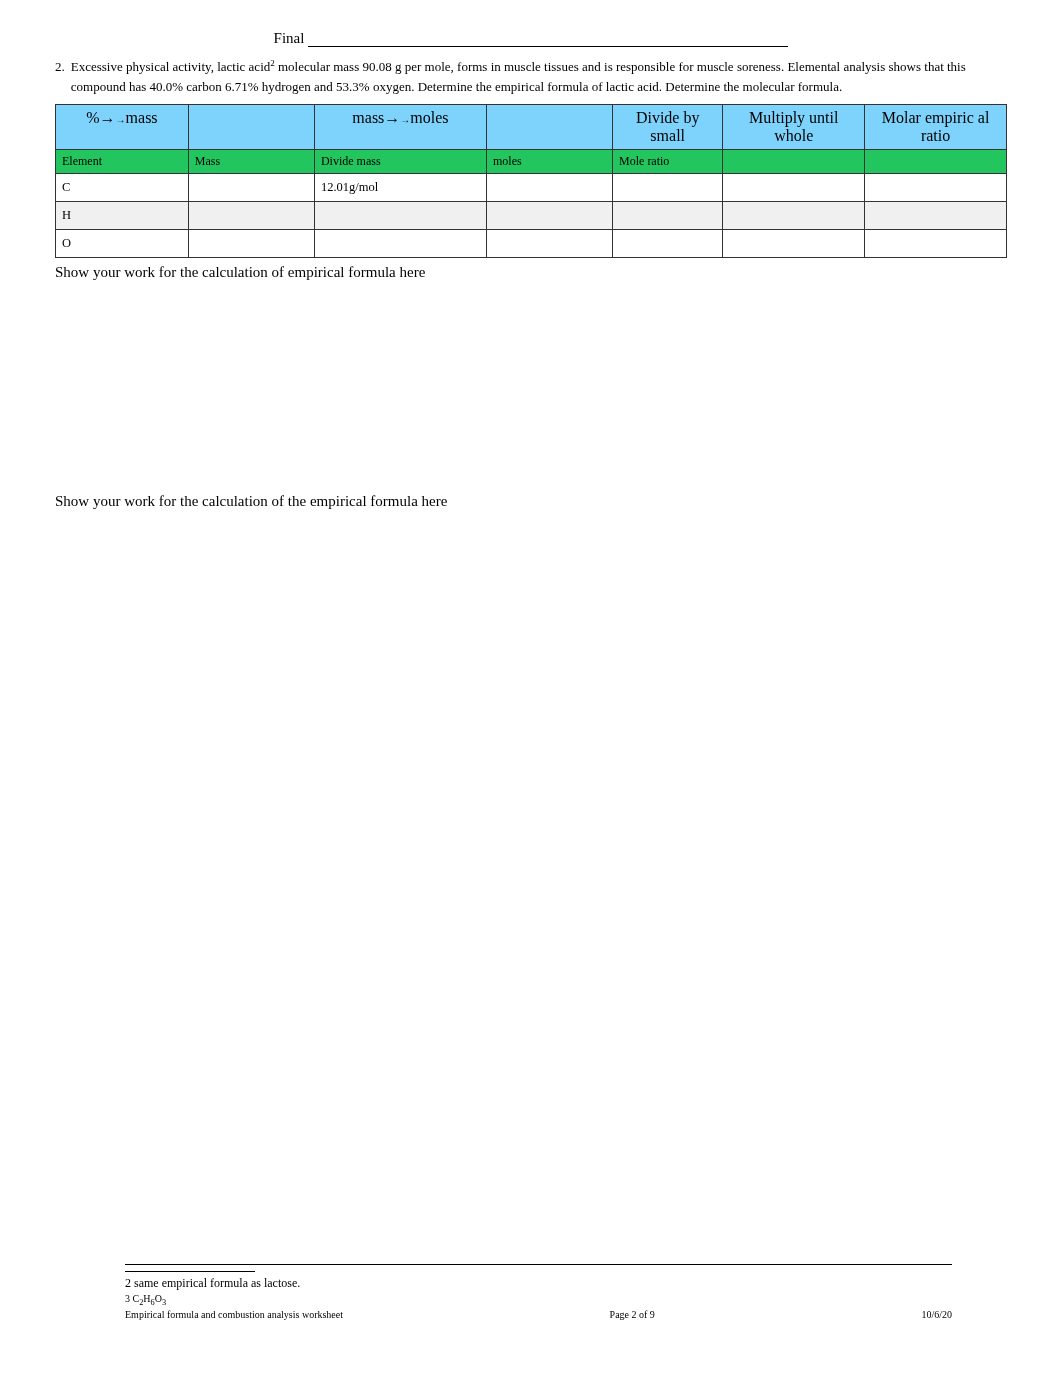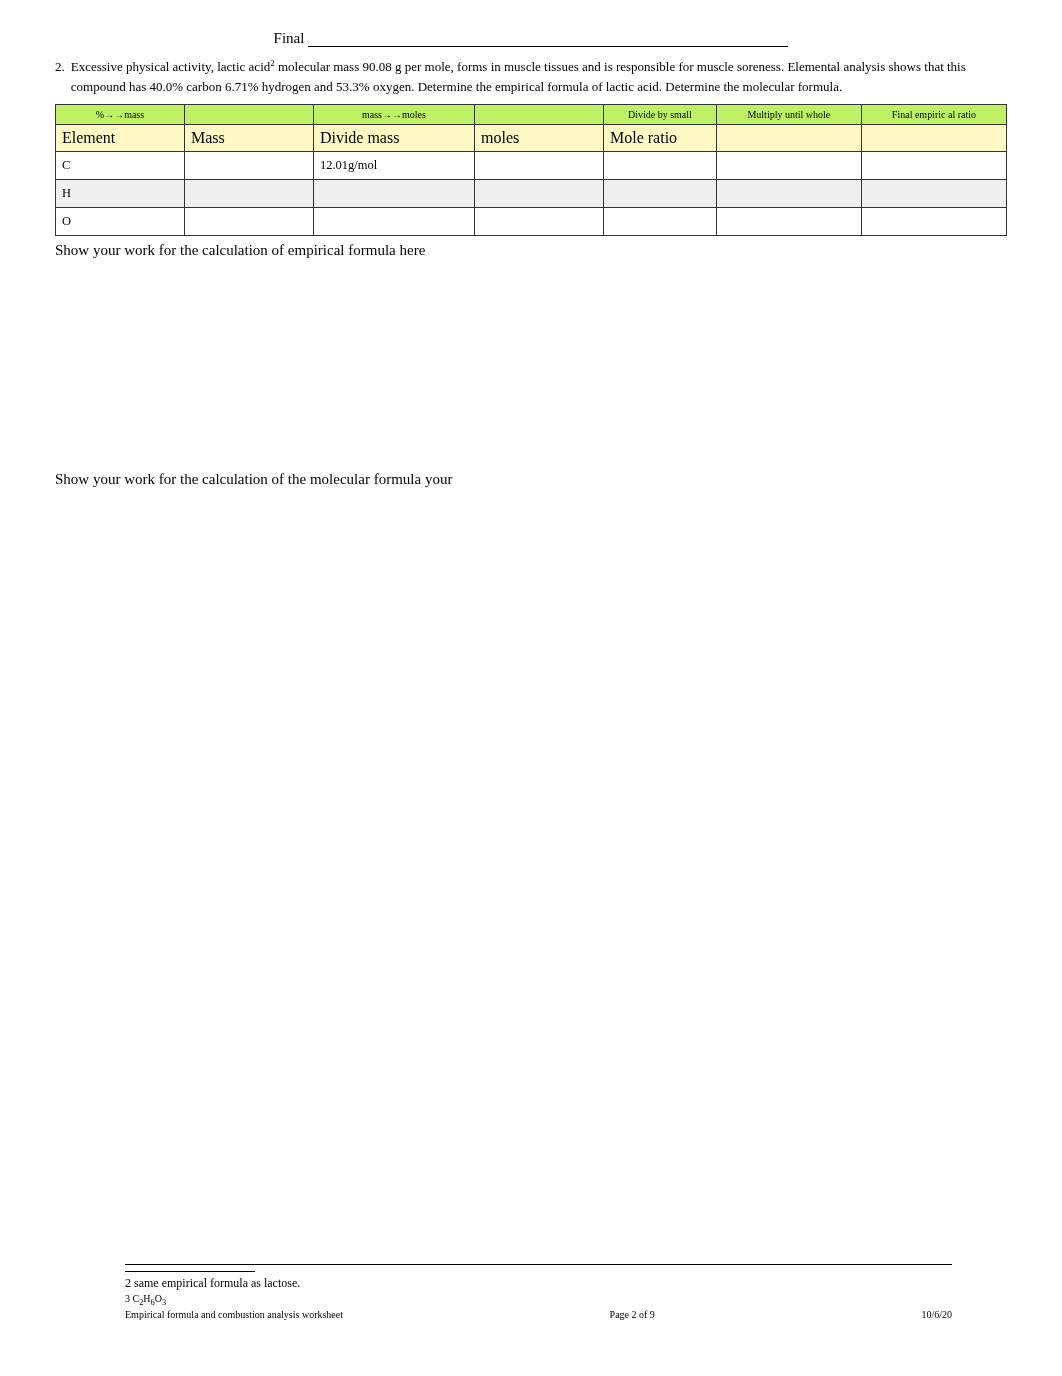--- a/index.html
+++ b/index.html
@@ -75,29 +75,29 @@
     .formula-table td, .formula-table th {
       border: 1px solid #333;
       padding: 4px 6px;
       vertical-align: middle;
       min-width: 60px;
     }
 
     .formula-table .header-row td {
       font-weight: normal;
       text-align: center;
-      font-size: 10px;
-      background: #bef264;
+      font-size: 16px;
+      background: #7dd3fc;
       vertical-align: top;
     }
 
     .formula-table .element-header-row td {
       font-weight: normal;
-      font-size: 16px;
-      background: #fef9c3;
+      font-size: 12px;
+      background: #22c55e;
     }
 
     .formula-table .data-row td {
       background: #fff;
       height: 28px;
     }
 
     .formula-table .data-row:nth-child(even) td {
       background: #f0f0f0;
     }
@@ -187,21 +187,21 @@
     <table class="formula-table">
       <tbody>
 
         <tr class="header-row">
           <td class="col-pct-mass">%<span class="arrow">→</span>mass</td>
           <td class="col-mass"></td>
           <td class="col-molar-mass">mass<span class="arrow">→</span>moles</td>
           <td class="col-moles"></td>
           <td class="col-mole-ratio">Divide by small</td>
           <td class="col-divide-small">Multiply until whole</td>
-          <td class="col-multiply-whole">Final empiric al ratio</td>
+          <td class="col-multiply-whole">Molar empiric al ratio</td>
         </tr>
 
         <tr class="element-header-row">
           <td>Element</td>
           <td>Mass</td>
           <td>Divide mass</td>
           <td>moles</td>
           <td>Mole ratio</td>
           <td></td>
           <td></td>
@@ -236,21 +236,21 @@
         </tr>
       </tbody>
     </table>
 
     <p class="show-work-text">Show your work for the calculation of empirical formula here</p>
 
     <div class="work-space"></div>
 
   </div>
 
-  <p class="show-work-text">Show your work for the calculation of the molecular formula your</p>
+  <p class="show-work-text">Show your work for the calculation of the empirical formula here</p>
 
   <div class="mol-formula-work-space"></div>
 
   <div class="footer-section">
     <div class="footnote-line"></div>
     <div class="footer-footnote">
       <span>2</span>
       <span>same empirical formula as lactose.</span>
     </div>
     <div class="footer-formula">

